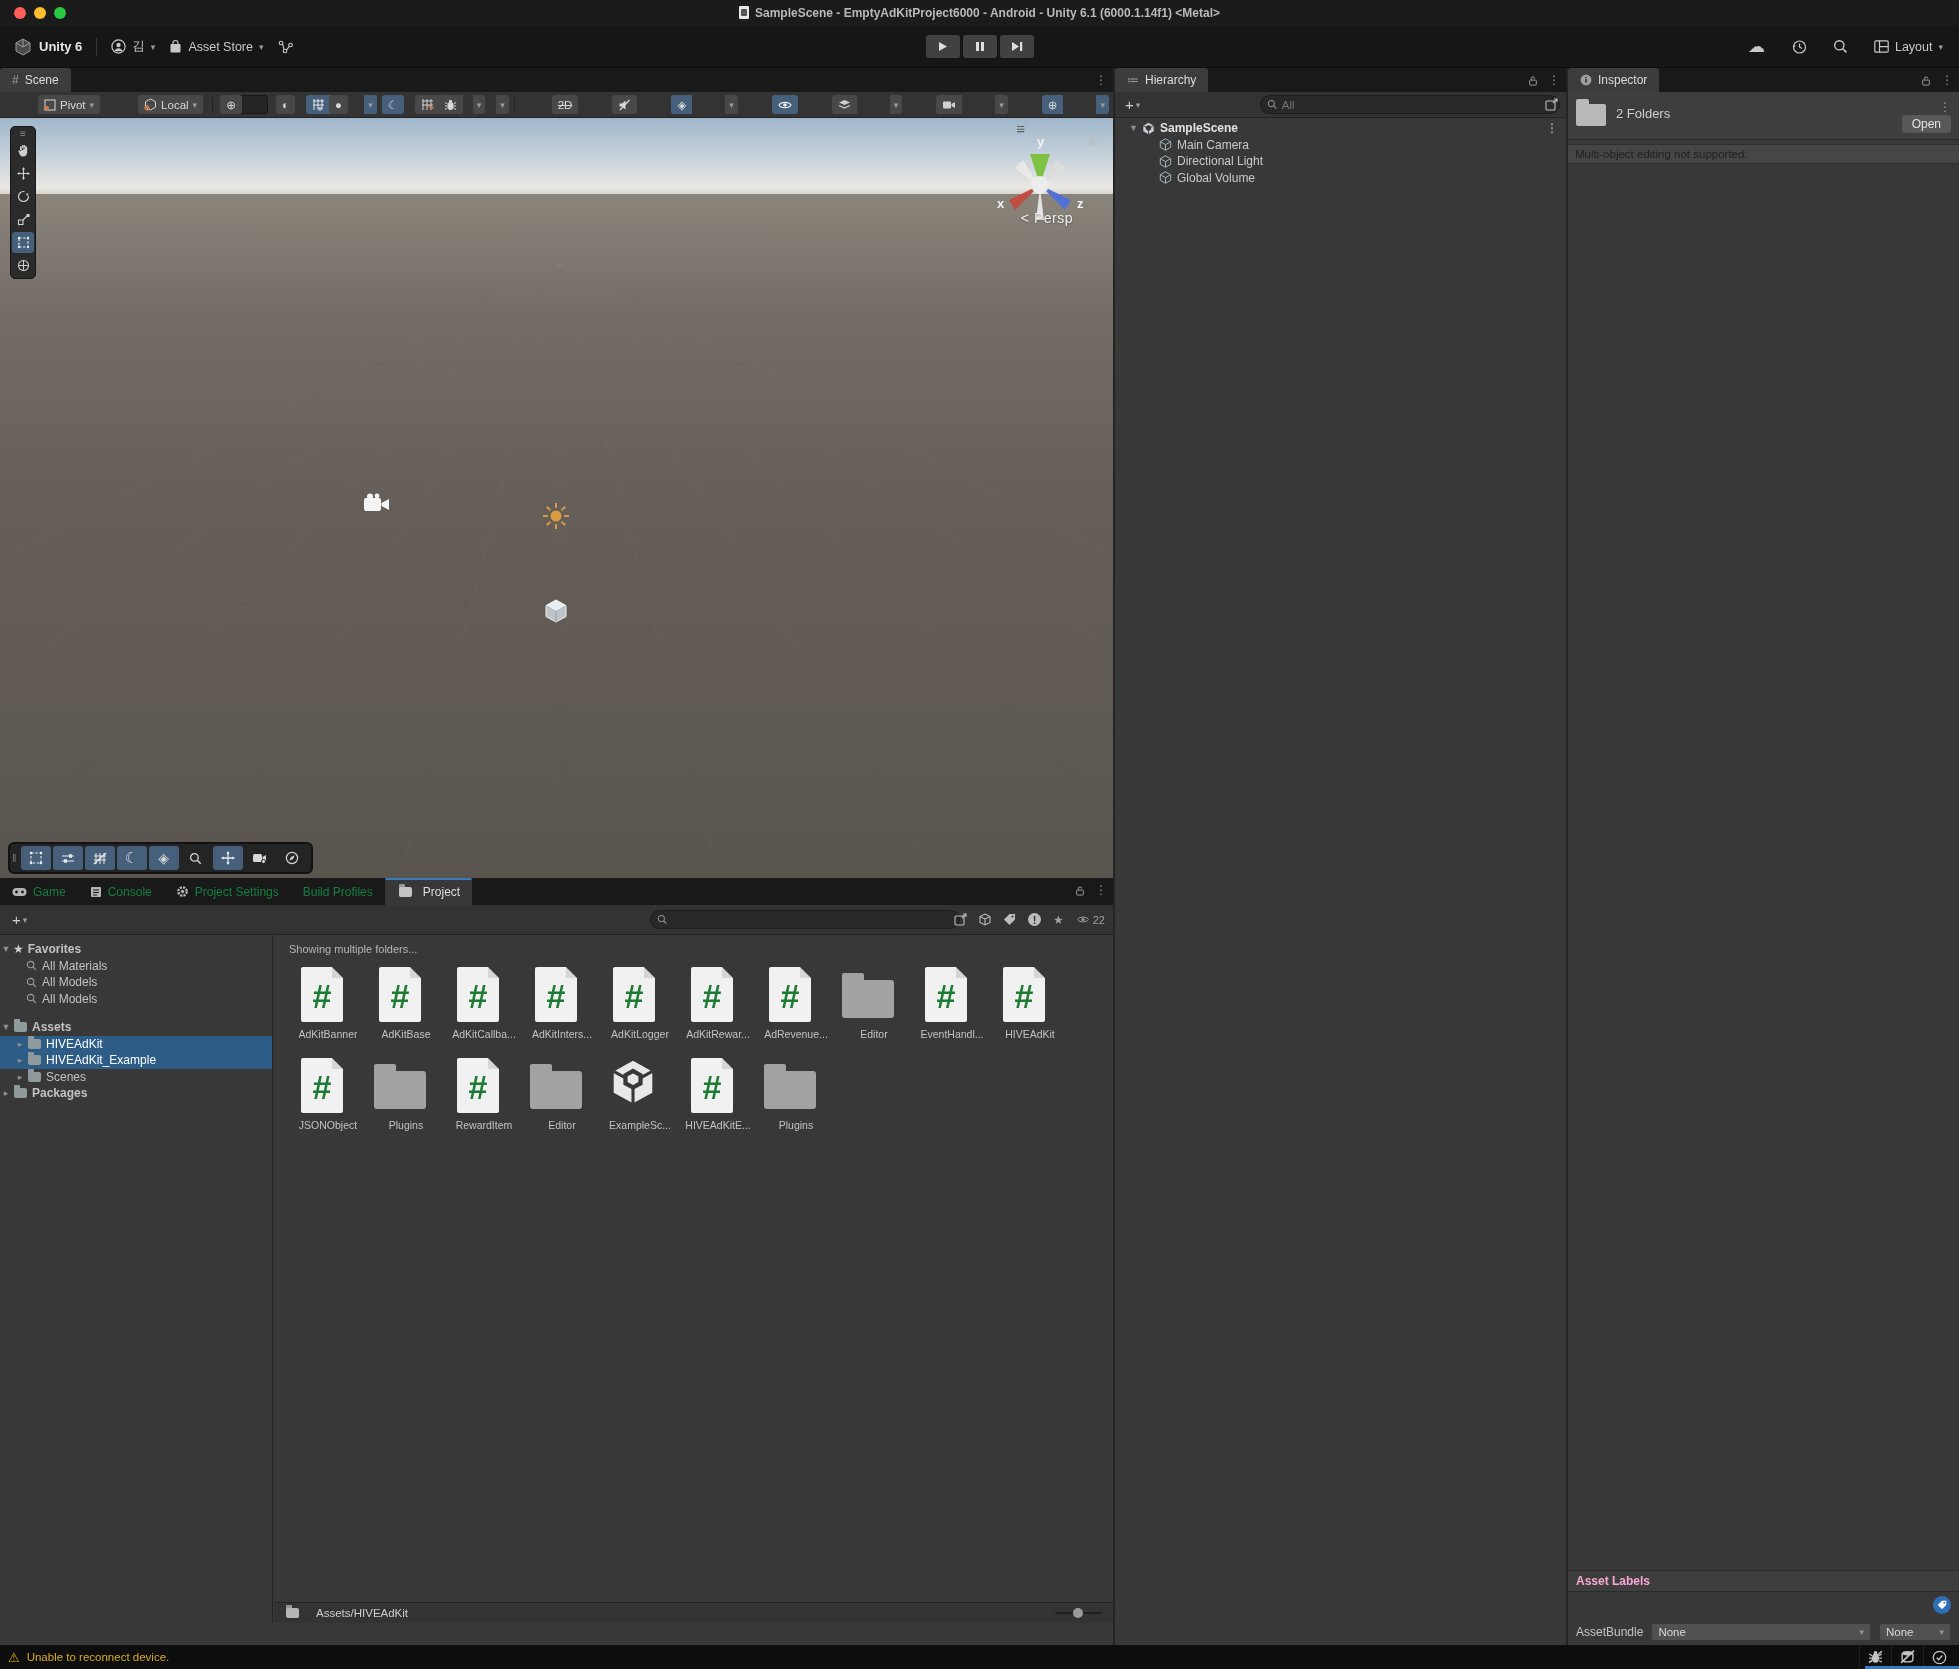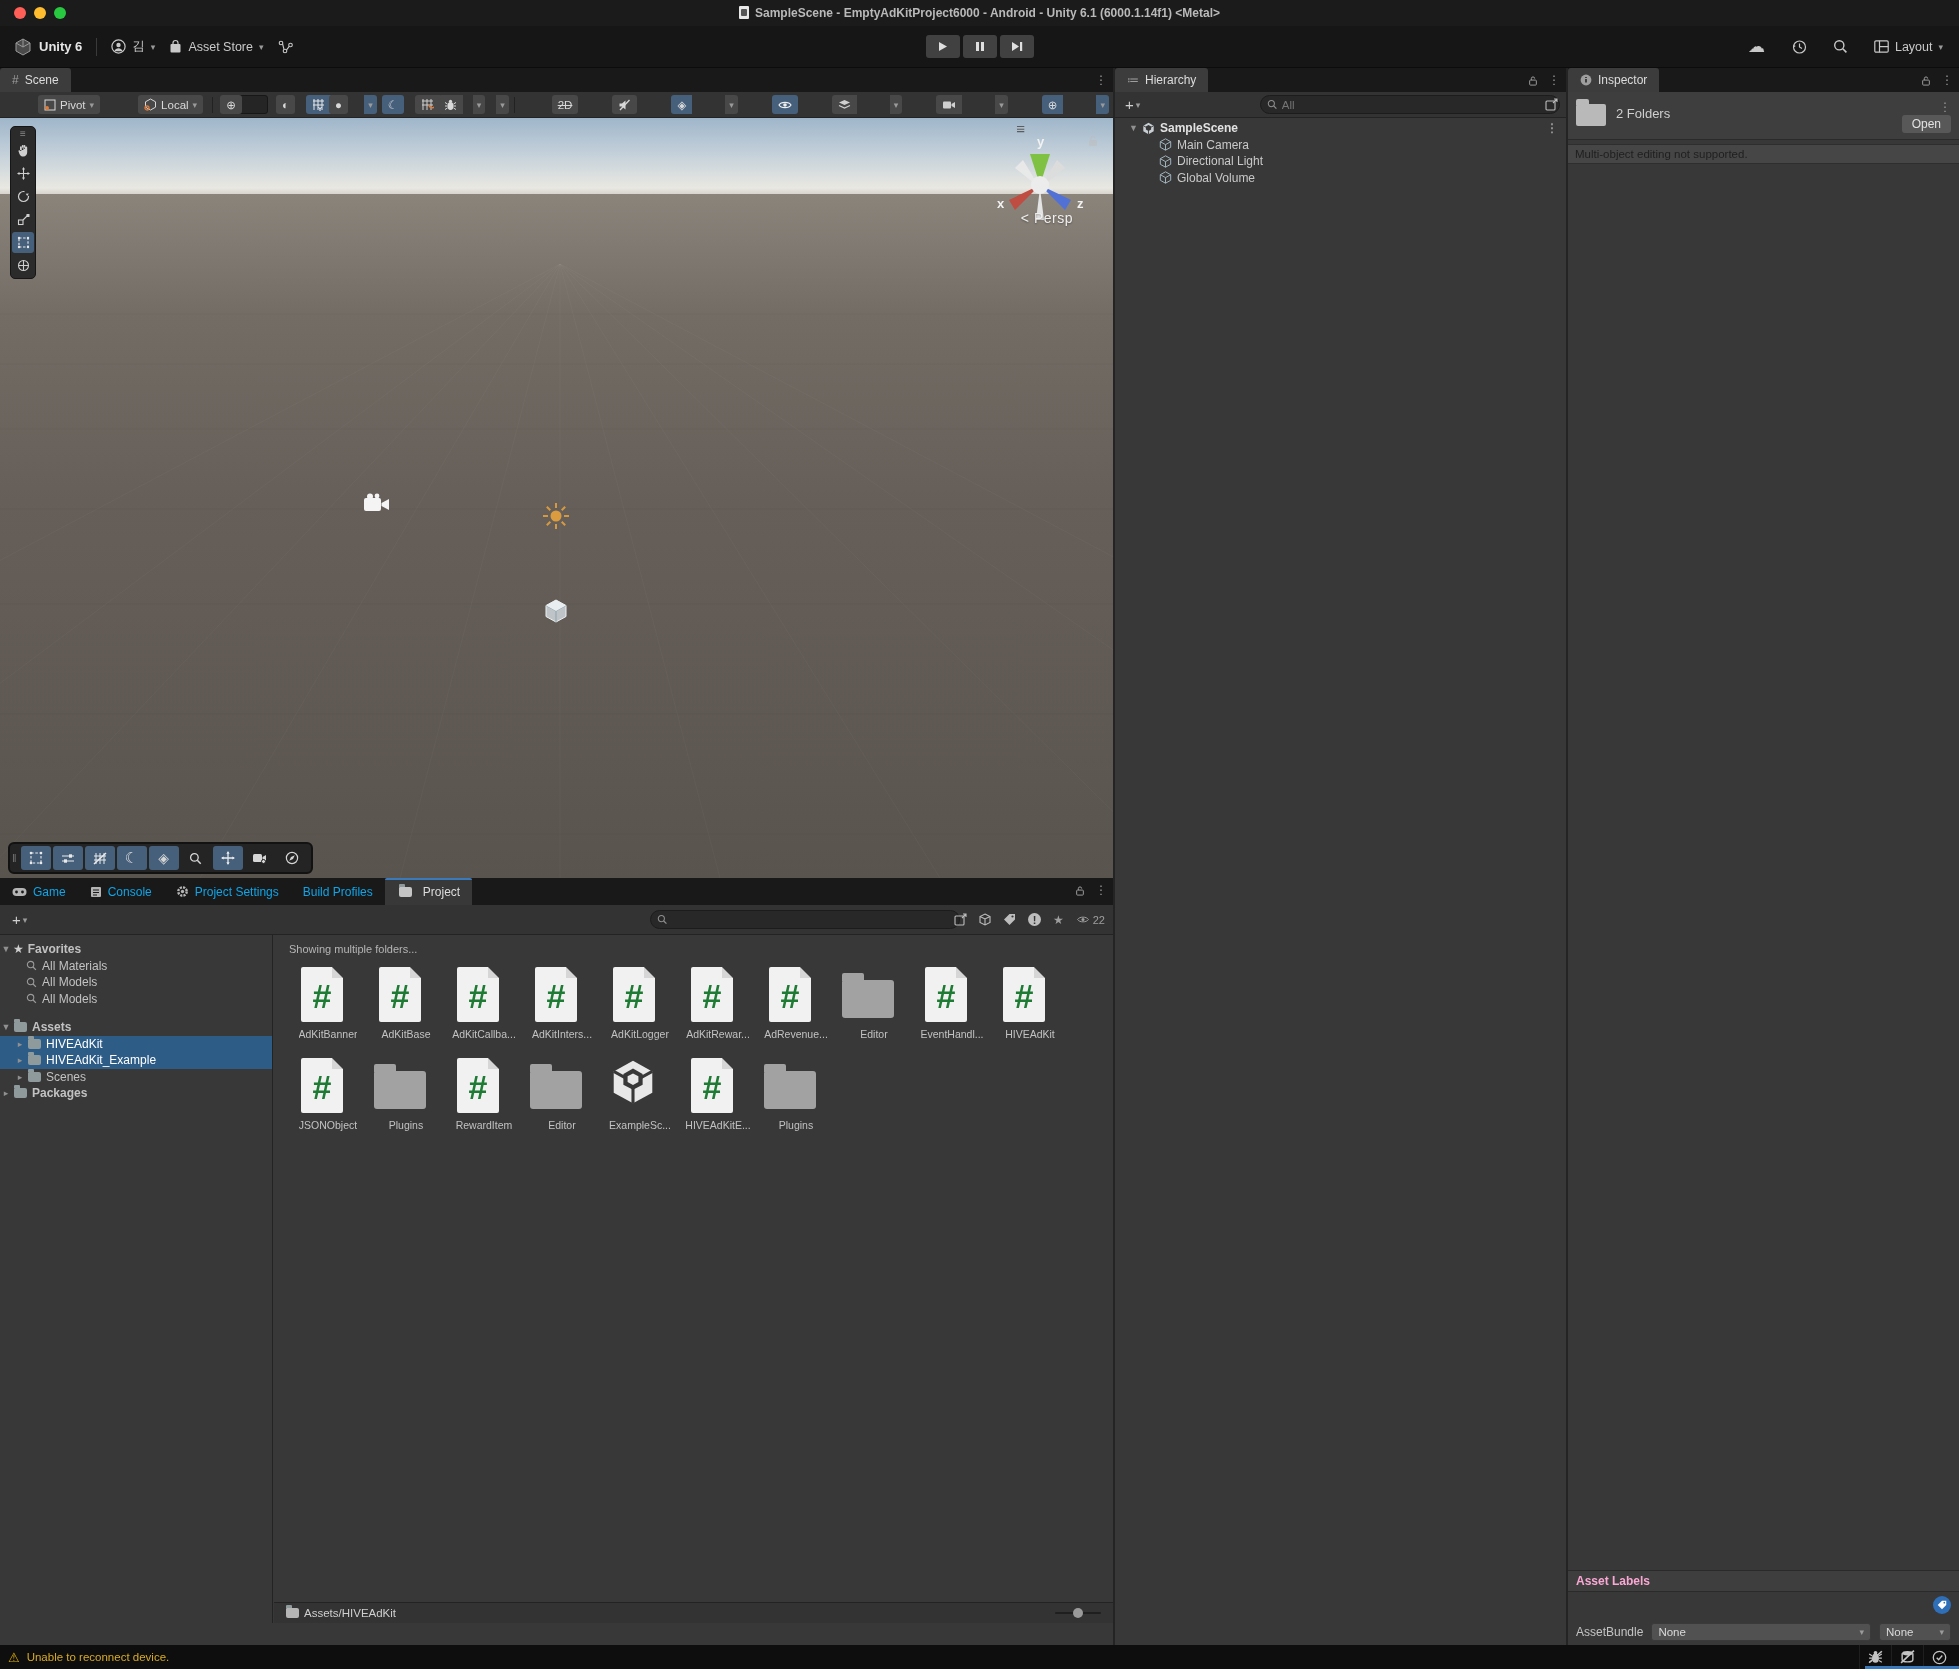--- a/index.html
+++ b/index.html
@@ -32,21 +32,21 @@
   .tb-right { position:absolute; right:16px; display:flex; align-items:center; gap:26px; }
   .glyph { color:#c8c8c8; }
 
   
   .scene-col   { position:absolute; left:0; top:68px; width:1113px; height:1577px; }
   .hier-col    { position:absolute; left:1113px; top:68px; width:453px; height:1577px; background:#383838; border-left:2px solid #242424; }
   .insp-col    { position:absolute; left:1566px; top:68px; width:393px; height:1577px; background:#383838; border-left:2px solid #242424; }
 
   .tabstrip { height:24px; background:#191919; display:flex; align-items:flex-end; position:relative; }
   .tab { height:24px; padding:0 12px; display:flex; align-items:center; gap:6px; font-size:12px;
-    color:#0ea5e9; position:relative; }
+    color:#15803d; position:relative; }
   .tab.active { background:#3c3c3c; color:#dcdcdc; border-radius:3px 3px 0 0; }
   .tab.focused::before { content:""; position:absolute; left:0; right:0; top:0; height:2px; background:#3a79bb; border-radius:3px 3px 0 0; }
   .strip-icons { position:absolute; right:6px; top:0; height:24px; display:flex; align-items:center; gap:10px; color:#9a9a9a; }
 
   .panel-toolbar { height:26px; background:#333333; border-bottom:1px solid #232323;
     display:flex; align-items:center; padding:0 6px; gap:6px; position:relative; }
 
   
   .st-btn { height:19px; background:#484848; border-radius:3px; display:flex; align-items:center;
     gap:4px; padding:0 6px; color:#d8d8d8; font-size:11.5px;margin-left:32px; }
@@ -135,21 +135,21 @@
   .fi.folder { width:52px; height:38px; background:#a2a2a2; border-radius:2px 3px 3px 3px; margin-top:10px; }
   .fi.folder::before { content:""; position:absolute; top:-7px; left:0; width:22px; height:8px;
     background:#a2a2a2; border-radius:2px 2px 0 0; }
   .fi .scene-svg { display:none; }
   .fi.scene { width:56px; height:56px; }
   .fi.scene .scene-svg { display:block; }
   .cell .label { margin-top:5px; font-size:10.5px; color:#c2c2c2; max-width:76px; overflow:hidden;
     text-overflow:ellipsis; white-space:nowrap;margin-left:12px; }
 
   .project-footer { position:absolute; left:274px; right:0; bottom:0; height:21px; background:#333333;
-    border-top:1px solid #232323; display:flex; align-items:center; padding:0 10px; gap:0; font-size:11.5px; color:#cfcfcf; }
+    border-top:1px solid #232323; display:flex; align-items:center; padding:0 10px; gap:12px; font-size:11.5px; color:#cfcfcf; }
   .zoom-slider { position:absolute; right:12px; width:46px; height:2px; background:#1f1f1f; border-radius:1px; }
   .zoom-slider .knob { position:absolute; left:18px; top:-4px; width:10px; height:10px; background:#9a9a9a; border-radius:50%; }
 
   
   .hrow { height:16.5px; display:flex; align-items:center; font-size:12px; color:#c9c9c9; padding-left:14px; position:relative; }
   .hrow.root { font-weight:bold; color:#e2e2e2; }
   .hrow .arrow { width:13px; font-size:9px; color:#909090; }
   .hrow .child-indent { width:30px; flex:none; }
   .cube-ico { width:13px; height:13px; margin-right:5px; flex:none; }
   .row-kebab { position:absolute; right:8px; color:#9a9a9a; }

